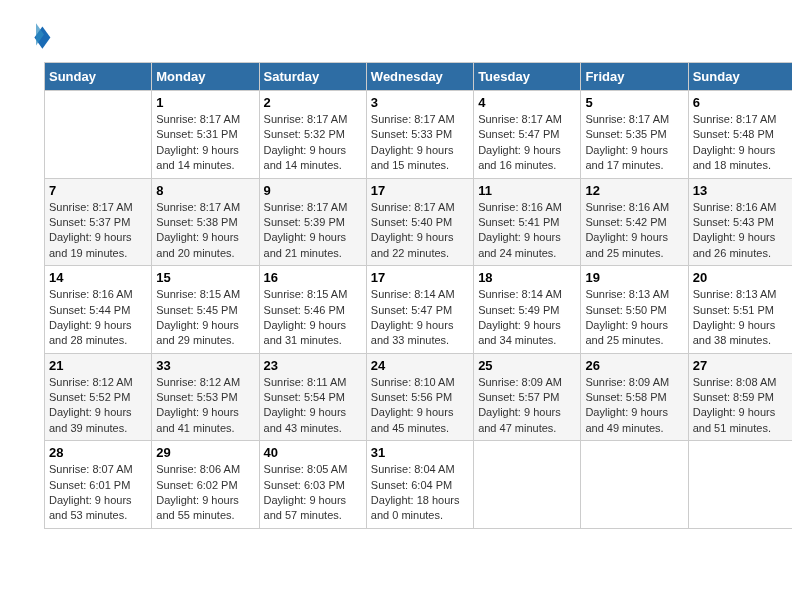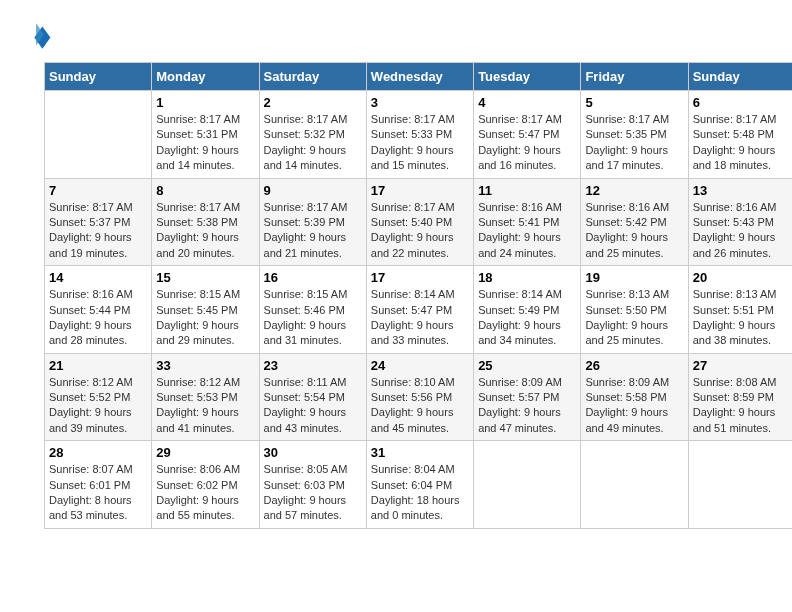--- a/index.html
+++ b/index.html
@@ -343,33 +343,33 @@
           <span>Daylight: 9 hours and 51 minutes.</span>
         </div>
       </td>
       </tr>
       <tr>
         <td>
         <span class="day-number">28</span>
         <div class="day-info">
           <span>Sunrise: 8:07 AM</span><br>
           <span>Sunset: 6:01 PM</span><br>
-          <span>Daylight: 8 hours and 53 minutes.</span>
+          <span>Daylight: 9 hours and 53 minutes.</span>
         </div>
       </td>
         <td>
         <span class="day-number">29</span>
         <div class="day-info">
           <span>Sunrise: 8:06 AM</span><br>
           <span>Sunset: 6:02 PM</span><br>
           <span>Daylight: 9 hours and 55 minutes.</span>
         </div>
       </td>
         <td>
-        <span class="day-number">30</span>
+        <span class="day-number">40</span>
         <div class="day-info">
           <span>Sunrise: 8:05 AM</span><br>
           <span>Sunset: 6:03 PM</span><br>
           <span>Daylight: 9 hours and 57 minutes.</span>
         </div>
       </td>
         <td>
         <span class="day-number">31</span>
         <div class="day-info">
           <span>Sunrise: 8:04 AM</span><br>

